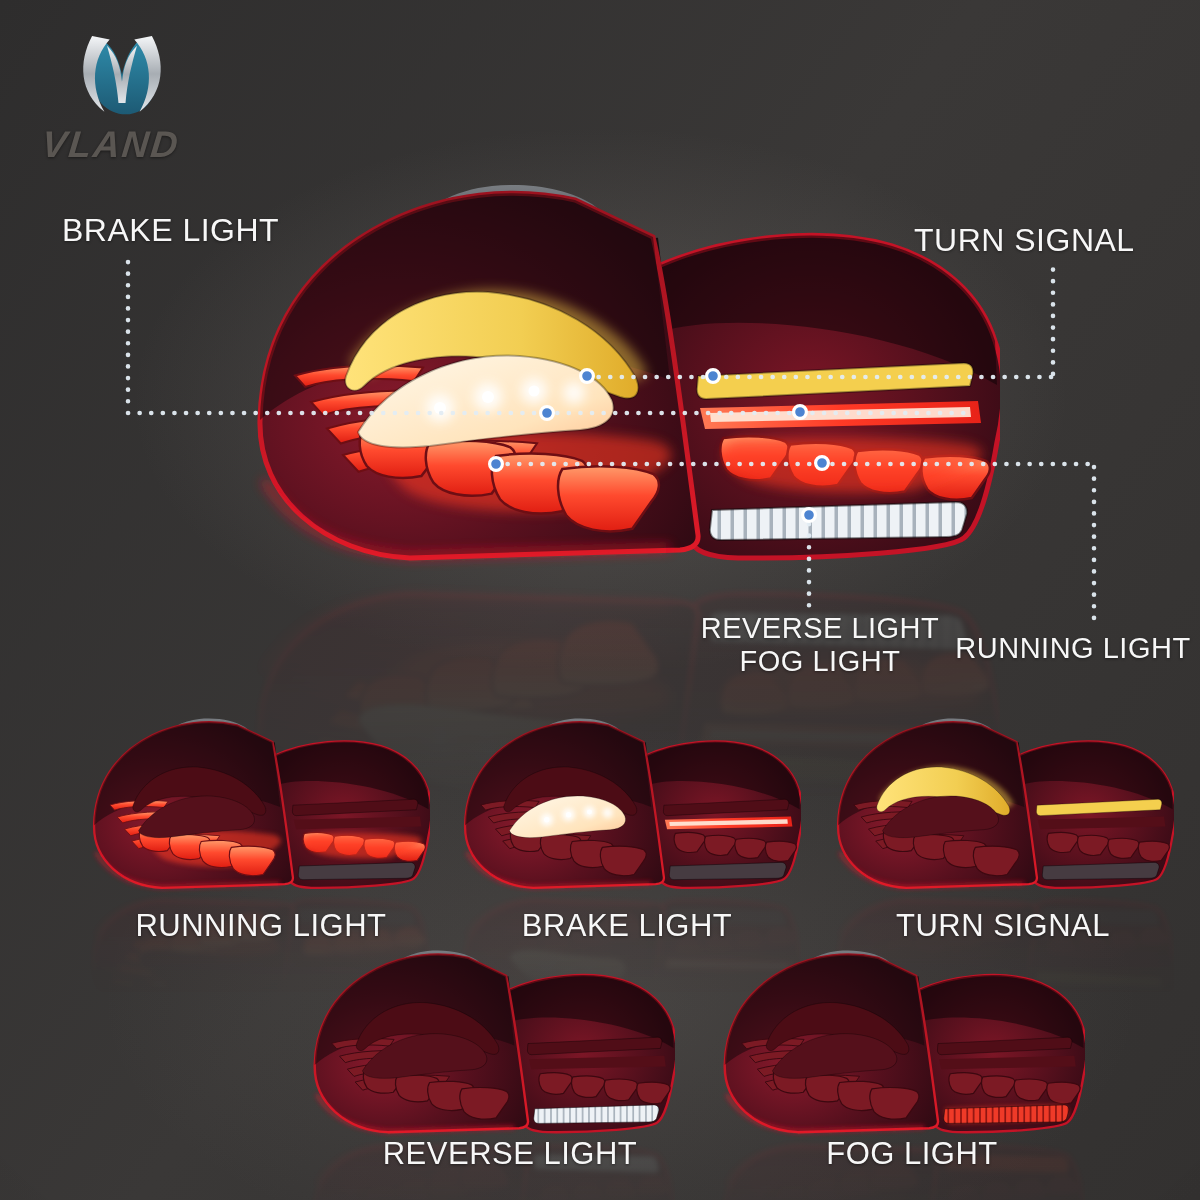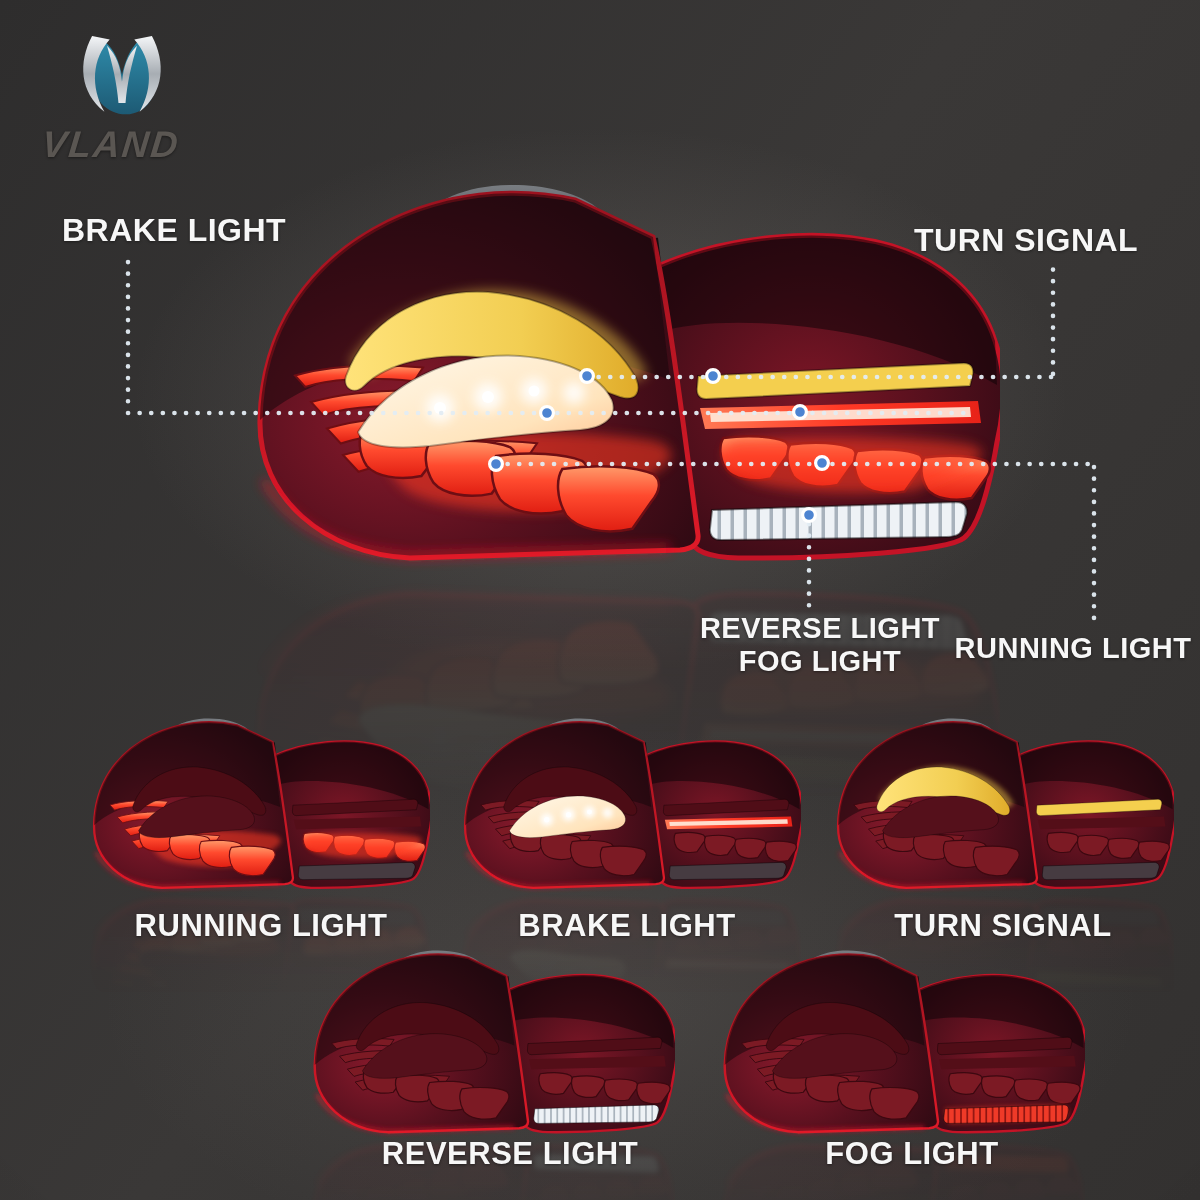--- a/index.html
+++ b/index.html
@@ -17,21 +17,21 @@
   #brand-wordmark{left:42px;top:124px;font-size:37px;font-weight:700;font-style:italic;
     letter-spacing:2px;color:rgba(96,91,87,.92);transform:skewX(-6deg);}
   
   #hero-slot{left:240px;top:180px;width:760px;height:400px;}
   .lamp-slot svg{display:block;width:100%;height:100%;}
   .refl{position:absolute;left:0;top:calc(100% - 8px);width:100%;height:100%;
     transform:scaleY(-1);opacity:.13;filter:blur(2.5px);pointer-events:none;
     -webkit-mask-image:linear-gradient(to bottom,transparent 42%,rgba(0,0,0,.85) 100%);
     mask-image:linear-gradient(to bottom,transparent 42%,rgba(0,0,0,.85) 100%);}
   #callout-overlay{left:0;top:0;width:1200px;height:1200px;pointer-events:none;}
-  .label{position:absolute;color:#f7f7f7;font-weight:700;white-space:nowrap;
+  .label{position:absolute;color:#f7f7f7;font-weight:400;white-space:nowrap;
     text-shadow:0 1px 3px rgba(0,0,0,.45);}
   .lab-lg{font-size:32px;letter-spacing:.5px;}
   .lab-md{font-size:29px;letter-spacing:.5px;}
   .lab-thumb{font-size:31px;letter-spacing:.5px;transform:translateX(-50%);}
   .ctr{transform:translateX(-50%);text-align:center;}
   #lab-reverse{line-height:33px;}
   
   .t1{left:85px;top:716px;width:345px;height:182px;}
   .t2{left:456px;top:716px;width:345px;height:182px;}
   .t3{left:829px;top:716px;width:345px;height:182px;}

